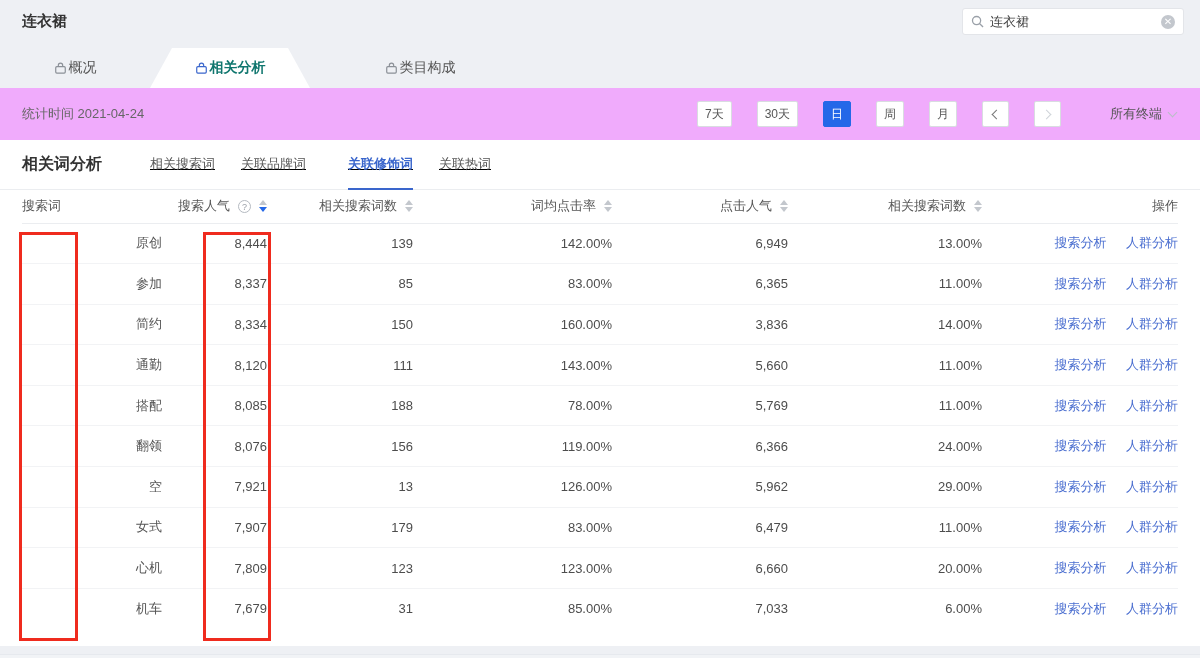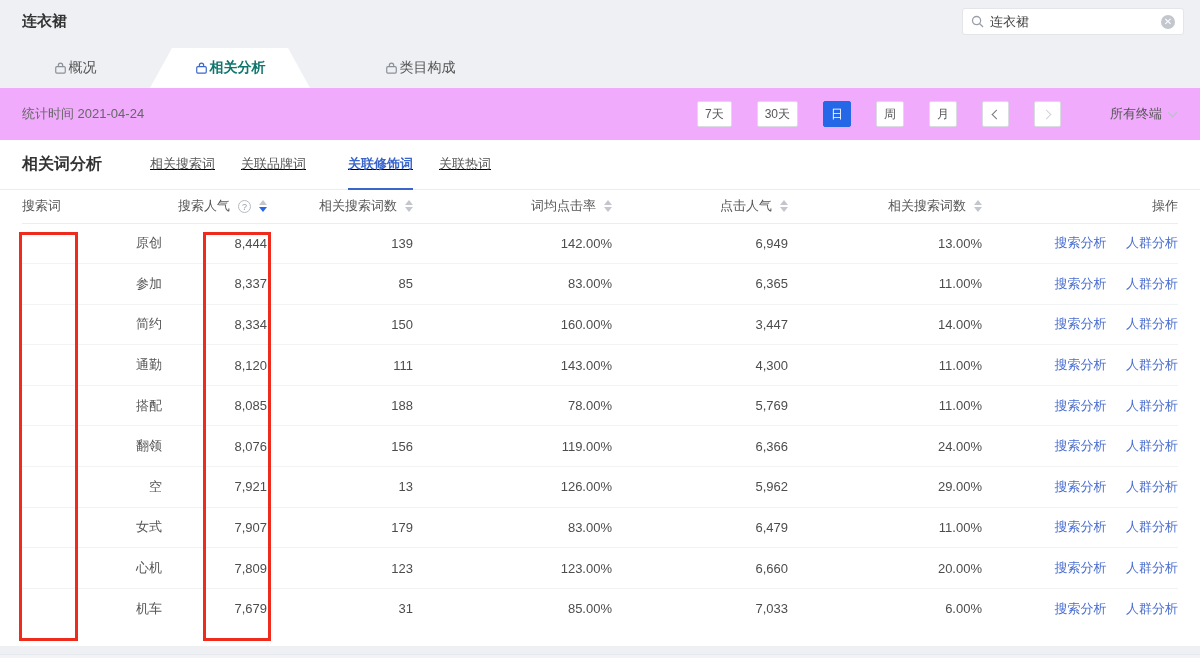--- a/index.html
+++ b/index.html
@@ -240,34 +240,34 @@
         <a>搜索分析</a>
         <a>人群分析</a>
       </td>
     </tr>
 
     <tr>
       <td class="left">简约</td>
       <td>8,334</td>
       <td>150</td>
       <td>160.00%</td>
-      <td>3,447</td>
+      <td>3,836</td>
       <td>14.00%</td>
       <td class="ops">
         <a>搜索分析</a>
         <a>人群分析</a>
       </td>
     </tr>
 
     <tr>
       <td class="left">通勤</td>
       <td>8,120</td>
       <td>111</td>
       <td>143.00%</td>
-      <td>4,300</td>
+      <td>5,660</td>
       <td>11.00%</td>
       <td class="ops">
         <a>搜索分析</a>
         <a>人群分析</a>
       </td>
     </tr>
 
     <tr>
       <td class="left">搭配</td>
       <td>8,085</td>

